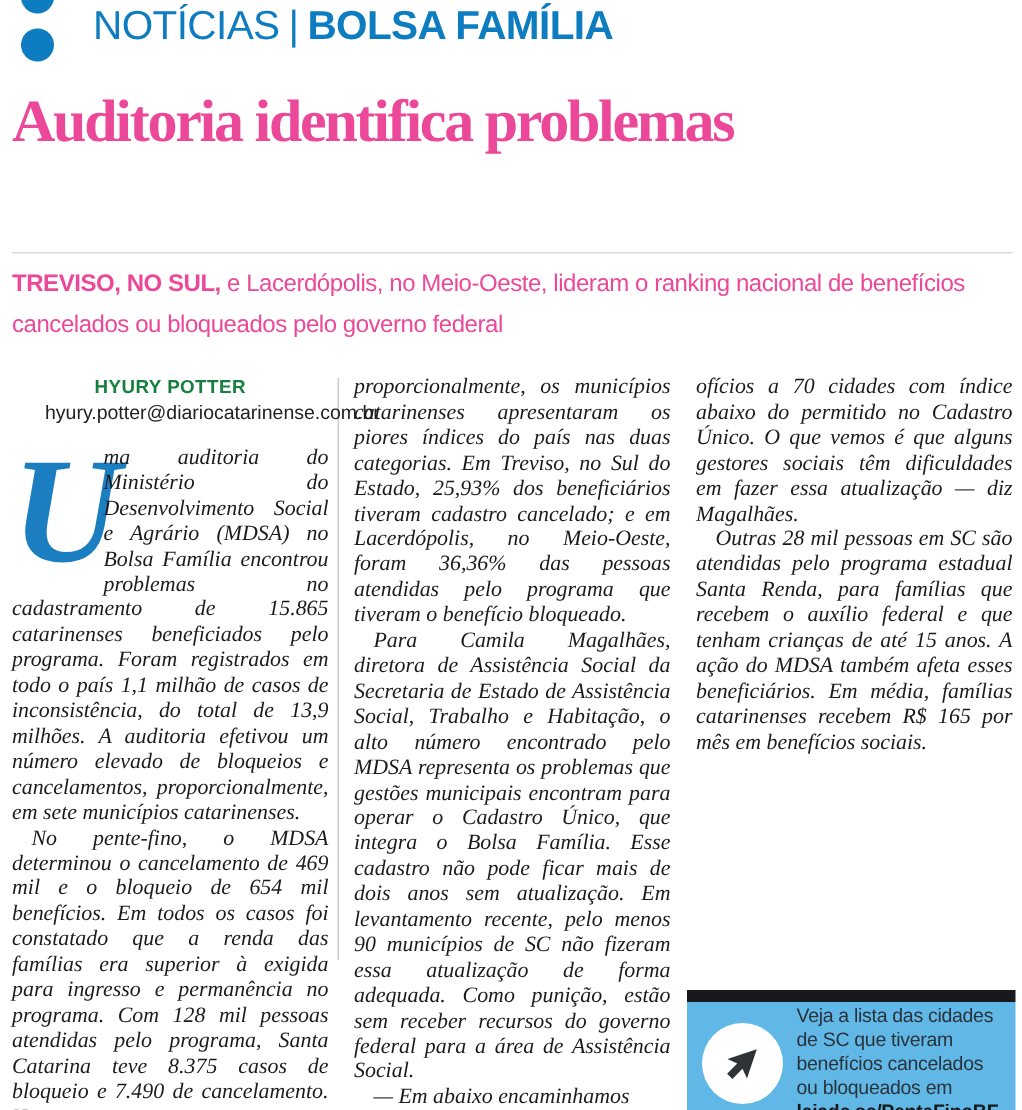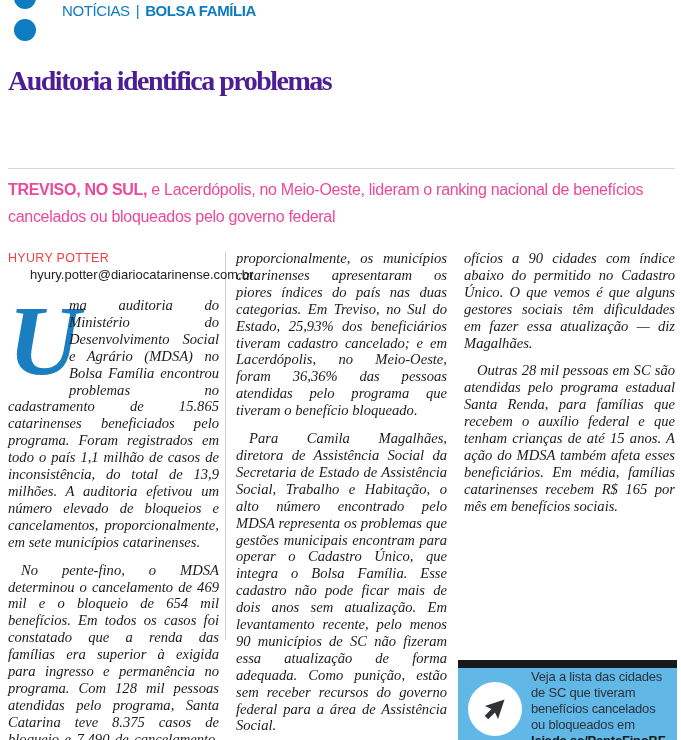--- a/index.html
+++ b/index.html
@@ -6,46 +6,46 @@
   html,body { background:#ffffff; }
   body {
     width:681px; height:740px; position:relative; overflow:hidden;
     font-family:"Liberation Sans", sans-serif; color:#1b1b1b;
   }
   
   .dot { position:absolute; width:22px; height:22px; border-radius:50%; background:#0d7cc0; left:14px; }
   .dot1 { top:-13px; }
   .dot2 { top:19px; }
   
-  .kicker { position:absolute; left:62px; top:2px; font-size:15px; letter-spacing:-0.4px; color:#0d7cc0; white-space:nowrap; }
+  .kicker { position:absolute; left:62px; top:2px; font-size:27px; letter-spacing:-0.4px; color:#0d7cc0; white-space:nowrap; }
   .kicker .section { font-weight:400; }
   .kicker .sep { font-weight:300; padding:0 6px; }
   .kicker .topic { font-weight:700; }
   
   .headline { position:absolute; left:8px; top:56px; width:665px;
-    font-family:"Liberation Serif", serif; font-weight:700; color:#4c1d95;
-    font-size:28px; line-height:50px; letter-spacing:-1.5px; }
+    font-family:"Liberation Serif", serif; font-weight:700; color:#ec4899;
+    font-size:40px; line-height:50px; letter-spacing:-1.5px; }
   
   .top-rule { position:absolute; left:8px; right:6px; top:168px; border-top:1px solid #d8d8d8; }
   
   .deck { position:absolute; left:8px; top:176px; width:662px;
     font-size:16px; line-height:27px; letter-spacing:-0.3px; color:#ec4899; }
   .deck .lead { font-weight:700; }
   
   .columns { position:absolute; left:8px; top:250px; width:667px; display:flex; gap:17px; }
   .col { width:211px; }
   .col-rule { position:absolute; left:225px; top:252px; width:1px; height:388px; background:#cccccc; }
   
   .byline { margin-bottom:14px; }
-  .byline .author { font-size:12.5px; font-weight:400; letter-spacing:0.3px; color:#ef4444; line-height:16px; }
+  .byline .author { font-size:12.5px; font-weight:700; letter-spacing:0.3px; color:#15803d; line-height:16px;text-align:center; }
   .byline .email { font-size:13px; color:#222; line-height:17px;padding-left:22px; }
   
   .body-p { font-family:"Liberation Serif", serif; font-size:14.6px; line-height:16.9px;
     text-align:justify; color:#1b1b1b;font-style:italic; }
-  .body-p.indent { text-indent:13px;margin-top:11px; }
+  .body-p.indent { text-indent:13px; }
   .dropcap { float:left; font-family:"Liberation Serif", serif; font-weight:700;
     color:#1b7ec1; font-size:100px; line-height:80px; height:82px; width:56px;
     margin:4px 5px 0 0; }
   
   .promo { position:absolute; left:458px; top:660px; width:219px; }
   .promo-bar { height:8px; background:#17191c; }
   .promo-body { background:#61b7e6; height:81px; display:flex; align-items:center; padding:0 8px 0 10px; }
   .promo-circle { width:54px; height:54px; border-radius:50%; background:#ffffff; flex:0 0 auto;
     display:flex; align-items:center; justify-content:center; margin-right:9px; }
   .promo-text { font-size:13px; line-height:16px; letter-spacing:-0.2px; color:#29333b; }
@@ -82,21 +82,21 @@
     <p class="body-p indent">No pente-fino, o MDSA determinou o cancelamento de 469 mil e o bloqueio de 654 mil benefícios. Em todos os casos foi constatado que a renda das famílias era superior à exigida para ingresso e permanência no programa. Com 128 mil pessoas atendidas pelo programa, Santa Catarina teve 8.375 casos de bloqueio e 7.490 de cancelamento. No entanto,</p>
   </div>
 
   <div class="col">
     <p class="body-p">proporcionalmente, os municípios catarinenses apresentaram os piores índices do país nas duas categorias. Em Treviso, no Sul do Estado, 25,93% dos beneficiários tiveram cadastro cancelado; e em Lacerdópolis, no Meio-Oeste, foram 36,36% das pessoas atendidas pelo programa que tiveram o benefício bloqueado.</p>
     <p class="body-p indent">Para Camila Magalhães, diretora de Assistência Social da Secretaria de Estado de Assistência Social, Trabalho e Habitação, o alto número encontrado pelo MDSA representa os problemas que gestões municipais encontram para operar o Cadastro Único, que integra o Bolsa Família. Esse cadastro não pode ficar mais de dois anos sem atualização. Em levantamento recente, pelo menos 90 municípios de SC não fizeram essa atualização de forma adequada. Como punição, estão sem receber recursos do governo federal para a área de Assistência Social.</p>
     <p class="body-p indent">— Em abaixo encaminhamos</p>
   </div>
 
   <div class="col">
-    <p class="body-p">ofícios a 90 cidades com índice abaixo do permitido no Cadastro Único. O que vemos é que alguns gestores sociais têm dificuldades em fazer essa atualização — diz Magalhães.</p>
+    <p class="body-p">ofícios a 70 cidades com índice abaixo do permitido no Cadastro Único. O que vemos é que alguns gestores sociais têm dificuldades em fazer essa atualização — diz Magalhães.</p>
     <p class="body-p indent">Outras 28 mil pessoas em SC são atendidas pelo programa estadual Santa Renda, para famílias que recebem o auxílio federal e que tenham crianças de até 15 anos. A ação do MDSA também afeta esses beneficiários. Em média, famílias catarinenses recebem R$ 165 por mês em benefícios sociais.</p>
   </div>
 
 </div>
 
 <div class="promo">
   <div class="promo-bar"></div>
   <div class="promo-body">
     <div class="promo-circle">
       <svg width="34" height="34" viewBox="0 0 48 48" aria-hidden="true">

